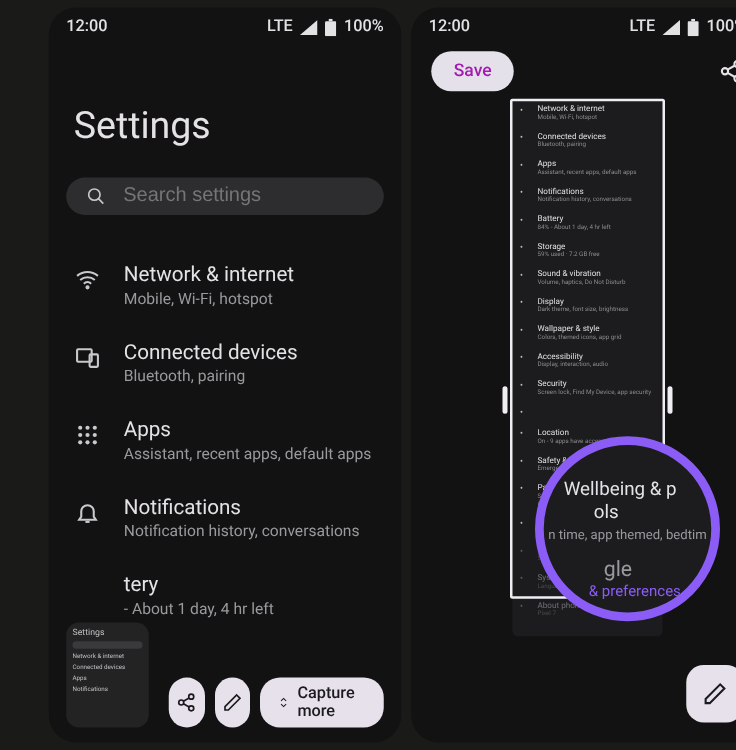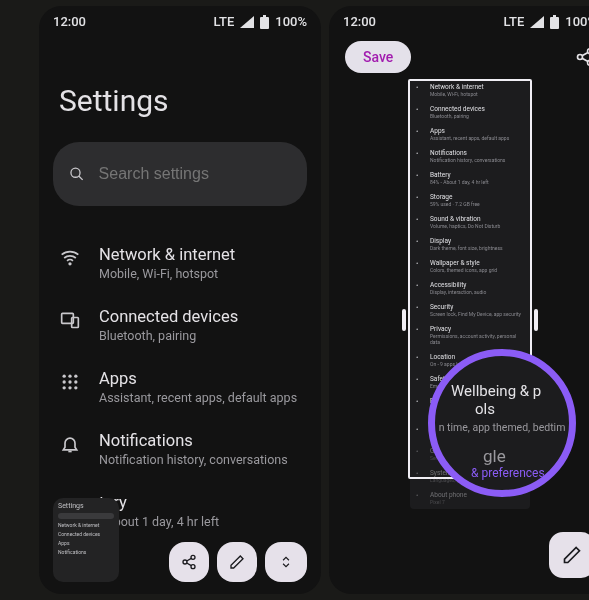--- a/index.html
+++ b/index.html
@@ -8,21 +8,21 @@
   .phone { position: relative; background: #121212; color: #e2e2e5; overflow: hidden; border-radius: 22px; margin: 6px 4px; }
   .left  { width: 282px; height: 588px; }
   .right { width: 282px; height: 588px; }
 
   
   .status { display:flex; justify-content:space-between; align-items:center; padding:8px 14px 4px; font-size:13px; font-weight:500; }
   .status .right-icons { display:flex; align-items:center; gap:6px; }
 
   
   .left .title { font-size:30px; font-weight:400; color:#e4e2e6; padding:50px 20px 24px; }
-  .search { margin:0 14px 26px; background:#2d2d2f; border-radius:26px; display:flex; align-items:center; padding:23px 16px; gap:14px; }
+  .search { margin:0 14px 26px; background:#2d2d2f; border-radius:26px; display:flex; align-items:center; padding:6px 16px; gap:14px; }
   .search input { background:transparent; border:none; outline:none; color:#c9c8cc; font-size:16px; width:100%; }
   .list-item { display:flex; align-items:flex-start; gap:18px; padding:13px 20px; }
   .list-item .ic { width:22px; height:22px; display:flex; align-items:center; justify-content:center; color:#c9c8cc; flex-shrink:0; margin-top:2px; }
   .list-item .txt .h { font-size:16.5px; color:#e4e2e6; margin-bottom:2px; }
   .list-item .txt .s { font-size:12.5px; color:#9a999e; }
 
   
   .fab-row { position:absolute; bottom:12px; left:0; right:0; display:flex; align-items:flex-end; gap:8px; padding:0 14px; }
   .mini-preview { width:66px; height:84px; background:#232324; border-radius:10px; padding:4px 5px; font-size:5px; color:#c0c0c4; overflow:hidden; flex-shrink:0; }
   .mini-preview .mh { font-size:7px; margin-bottom:3px; }
@@ -188,20 +188,21 @@
       <div class="pill iconpill">
         <svg width="16" height="16" viewBox="0 0 24 24" fill="none" stroke="currentColor" stroke-width="2">
             <path d="M17 3l4 4L7 21H3v-4L17 3z"></path>
           </svg>
       </div>
       <div class="pill cap-more">
         <svg width="14" height="14" viewBox="0 0 24 24" fill="none" stroke="currentColor" stroke-width="2">
             <path d="M7 9l5-5 5 5"></path>
             <path d="M7 15l5 5 5-5"></path>
           </svg>
+        <span>Capture more</span>
       </div>
     </div>
   </div>
 
   <div class="phone right">
     <div class="status">
       <span>12:00</span>
       <span class="right-icons">
         <span>LTE</span>
         <svg width="14" height="12" viewBox="0 0 14 12">
@@ -302,24 +303,20 @@
     </div>
           <div class="row ">
       <span class="ric">•</span>
       <span class="rt">
               <div class="rh">Security</div>
               <div class="rs">Screen lock, Find My Device, app security</div>
             </span>
     </div>
           <div class="row ">
       <span class="ric">•</span>
-      <span class="rt">
-              <div class="rh">Privacy</div>
-              <div class="rs">Permissions, account activity, personal data</div>
-            </span>
     </div>
           <div class="row ">
       <span class="ric">•</span>
       <span class="rt">
               <div class="rh">Location</div>
               <div class="rs">On - 9 apps have access to location</div>
             </span>
     </div>
           <div class="row ">
       <span class="ric">•</span>

